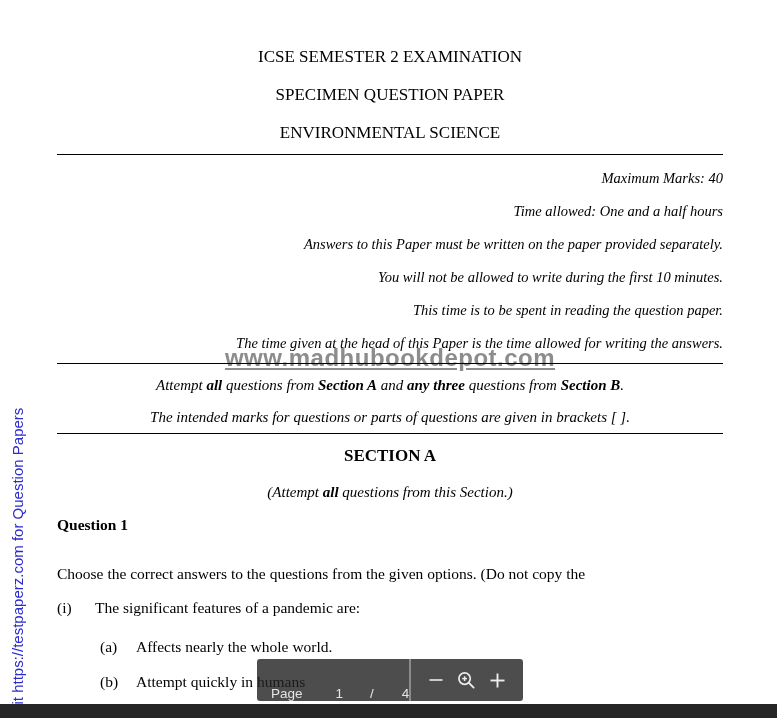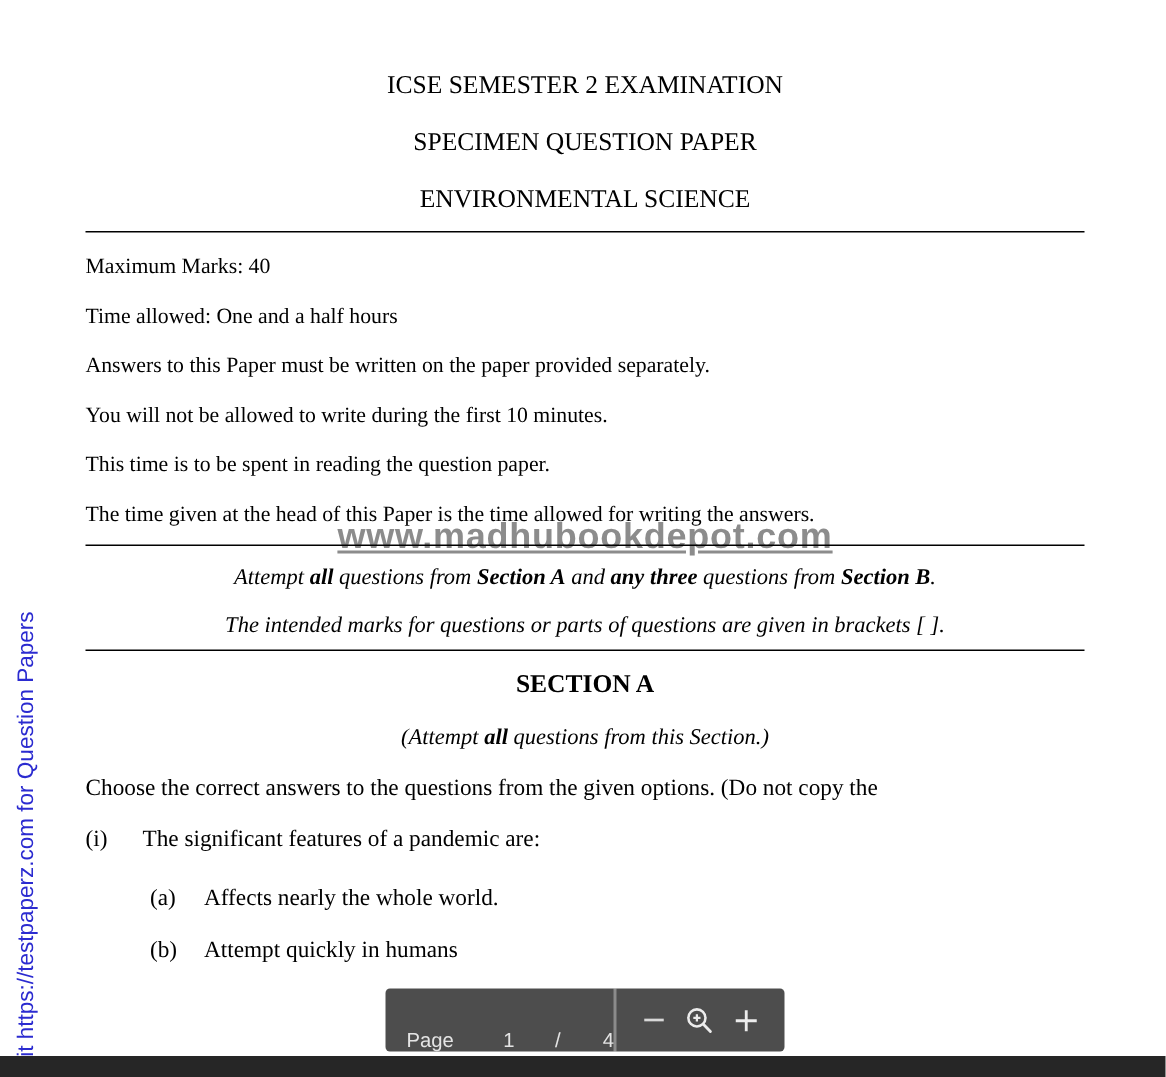--- a/index.html
+++ b/index.html
@@ -21,21 +21,21 @@
 
   
   .doc{position:absolute;left:57px;top:0;width:666px;z-index:2;}
   .title{
     text-align:center;font-weight:normal;font-size:17px;line-height:20px;
     margin-top:18px;
   }
   .title.first{margin-top:47px;}
   .rule{border:none;border-top:1.6px solid #000;margin:11px 0 0 0;}
   .pre-line{
-    text-align:left;font-size:14.5px;line-height:18px;
+    text-align:right;font-style:italic;font-size:14.5px;line-height:18px;
     margin:15px 0 0 0;
   }
   .pre-line.first{margin-top:14px;}
   .attempt-line{
     text-align:center;font-style:italic;font-size:15px;line-height:19px;
     margin-top:12px;
   }
   .marks-note{
     text-align:center;font-style:italic;font-size:15px;line-height:19px;
     margin-top:13px;
@@ -43,21 +43,21 @@
   .rule.r3{margin-top:6px;}
   .section-heading{
     text-align:center;font-weight:bold;font-size:17px;line-height:20px;
     margin-top:12px;
   }
   .section-note{
     text-align:center;font-style:italic;font-size:15px;line-height:19px;
     margin-top:17px;
   }
   .q-title{font-weight:bold;font-size:15.5px;line-height:19px;margin-top:13px;}
-  .q-intro1{font-size:15.5px;line-height:19px;margin-top:14px;}
+  .q-intro1{font-size:15.5px;line-height:19px;margin-top:30px;}
   .q-intro2{
     display:flex;justify-content:space-between;
     font-size:15.5px;line-height:19px;margin-top:12px;
   }
   .q-item{display:flex;font-size:15.5px;line-height:19px;margin-top:15px;}
   .q-item .lbl{width:38px;flex:0 0 38px;}
   .q-option{display:flex;font-size:15.5px;line-height:19px;padding-left:43px;margin-top:20px;}
   .q-option.second{margin-top:16px;}
   .q-option .lbl{width:36px;flex:0 0 36px;}
   b{font-weight:bold;}
@@ -128,20 +128,21 @@
   <hr class="rule">
 
   <div class="attempt-line"><span>Attempt </span><b>all</b><span> questions from </span><b>Section A</b><span> and </span><b>any three</b><span> questions from </span><b>Section B</b><span>.</span></div>
   <div class="marks-note">The intended marks for questions or parts of questions are given in brackets [ ].</div>
 
   <hr class="rule r3">
 
   <div class="section-heading">SECTION A</div>
   <div class="section-note"><span>(Attempt </span><b>all</b><span> questions from this Section.)</span></div>
 
+  <div class="q-title">Question 1</div>
   <div class="q-intro1">Choose the correct answers to the questions from the given options. (Do not copy the</div>
 
   <div class="q-item">
     <span class="lbl">(i)</span>
     <span>The significant features of a pandemic are:</span>
   </div>
 
   <div class="q-option">
     <span class="lbl">(a)</span>
     <span>Affects nearly the whole world.</span>

